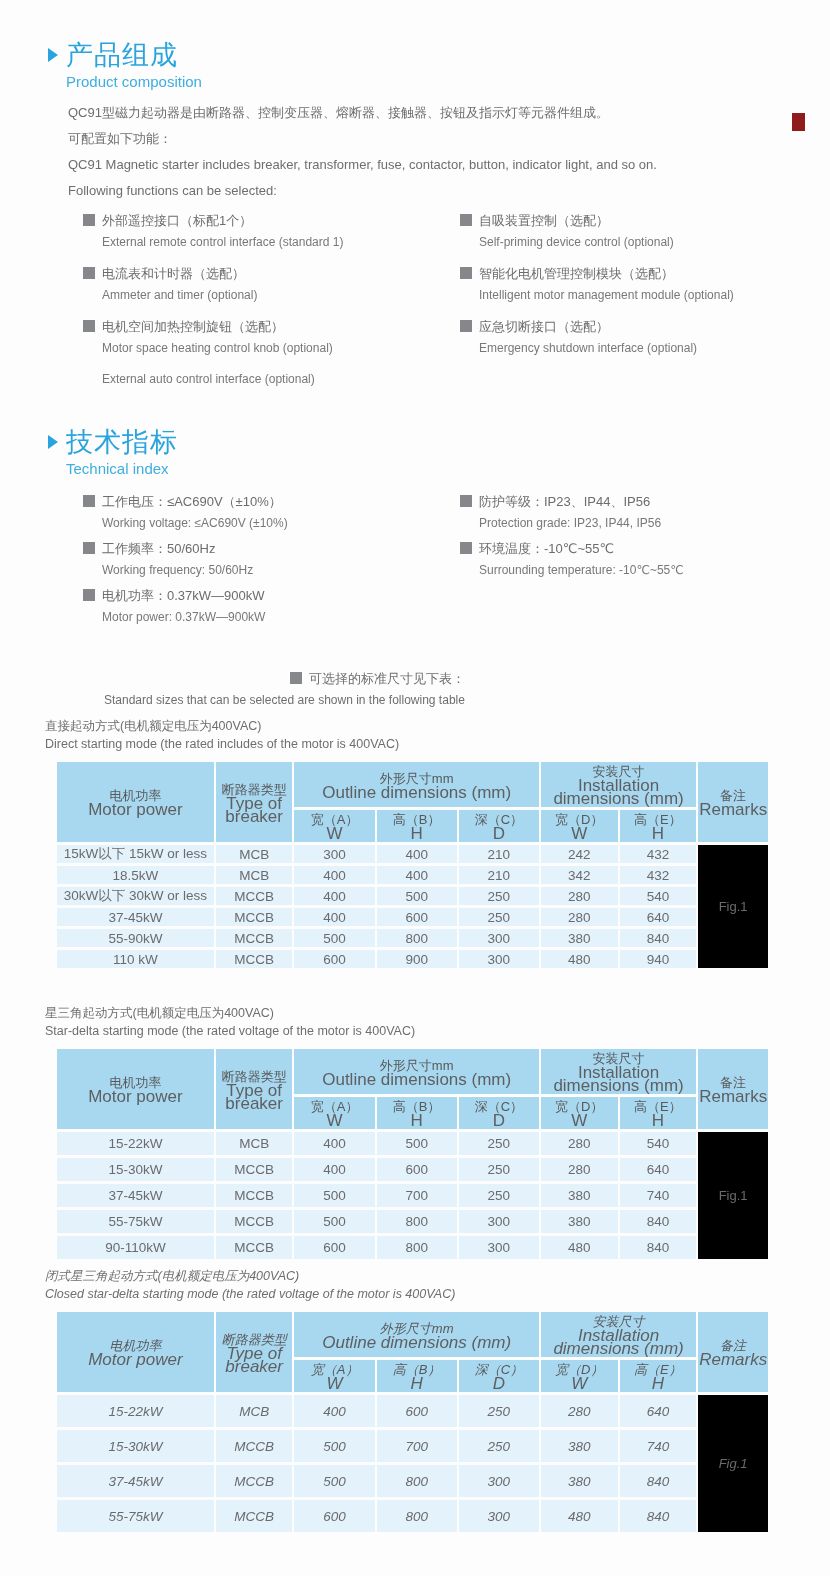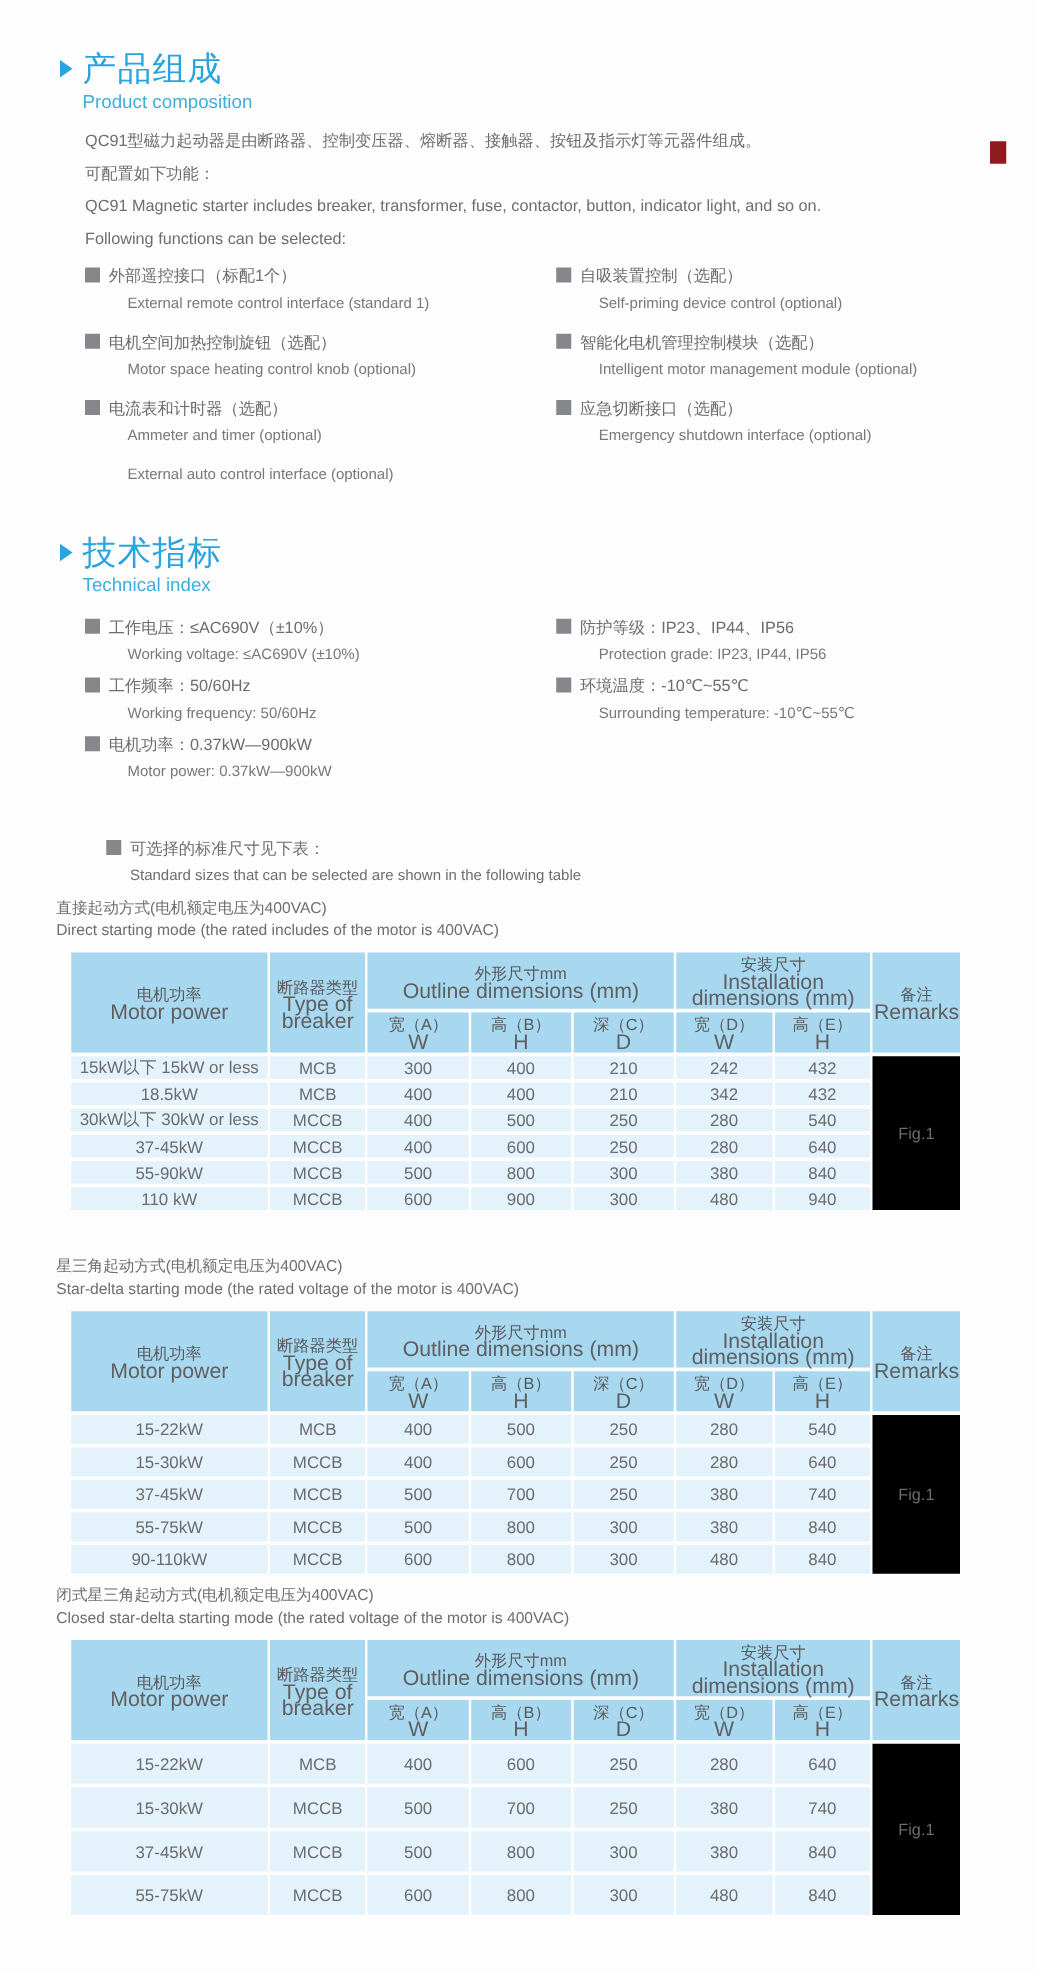--- a/index.html
+++ b/index.html
@@ -24,30 +24,30 @@
 
   
   .paras { margin:16px 0 0 20px; font-size:13px; }
   .paras p { margin:0 0 12px 0; line-height:14px; }
 
   
   .cols { display:flex; margin:12px 0 0 20px; }
   .col-l { width:377px; }
   .col-r { flex:1; }
   .item { margin-bottom:10px; }
-  .item .cn { font-size:13px; line-height:22px; color:#6b6c6e; }
+  .item .cn { font-size:13px; line-height:22px; color:#6b6c6e;margin-left:15px; }
   .item .en { font-size:12px; line-height:21px; margin-left:34px; color:#77787a; }
   .sq {
     display:inline-block; width:12px; height:12px;
     background:#85878a; margin-right:7px; vertical-align:-1px;
   }
   .spec .item { margin-bottom:4px; }
 
   
-  .intro .cn { font-size:13px; line-height:22px; }
+  .intro .cn { font-size:13px; line-height:22px;text-align:right; }
   .intro .en { font-size:12px; line-height:20px; margin-left:19px; }
 
   
   .tcap { font-size:12.5px; line-height:18px; color:#6d6e70; }
 
   
   table.dim {
     border-collapse:separate; border-spacing:2px 3px;
     margin:6px 0 0 10px; width:715px; table-layout:fixed;
   }
@@ -88,26 +88,26 @@
     <p>Following functions can be selected:</p>
   </div>
 
   <div class="cols">
     <div class="col-l">
       <div class="item">
         <div class="cn"><span class="sq"></span><span>外部遥控接口（标配1个）</span></div>
         <div class="en">External remote control interface (standard 1)</div>
       </div>
       <div class="item">
+        <div class="cn"><span class="sq"></span><span>电流表和计时器（选配）</span></div>
+        <div class="en">Ammeter and timer (optional)</div>
+      </div>
+      <div class="item">
         <div class="cn"><span class="sq"></span><span>电机空间加热控制旋钮（选配）</span></div>
         <div class="en">Motor space heating control knob (optional)</div>
-      </div>
-      <div class="item">
-        <div class="cn"><span class="sq"></span><span>电流表和计时器（选配）</span></div>
-        <div class="en">Ammeter and timer (optional)</div>
       </div>
       <div class="item">
         <div class="en">External auto control interface (optional)</div>
       </div>
     </div>
     <div class="col-r">
       <div class="item">
         <div class="cn"><span class="sq"></span><span>自吸装置控制（选配）</span></div>
         <div class="en">Self-priming device control (optional)</div>
       </div>
@@ -389,21 +389,21 @@
           <td>600</td>
           <td>800</td>
           <td>300</td>
           <td>480</td>
           <td>840</td>
         </tr>
       </tbody>
   </table>
 </div>
 
-<div class="abs" style="left:45px; top:1267px; width:740px;">
+<div class="abs" style="left:45px; top:1267px; width:740px;font-style:italic;">
   <div class="tcap">闭式星三角起动方式(电机额定电压为400VAC)</div>
   <div class="tcap">Closed star-delta starting mode (the rated voltage of the motor is 400VAC)</div>
   <table class="dim t-tall">
     <colgroup>
       <col style="width:22.5%">
         <col style="width:11%">
         <col style="width:11.5%">
         <col style="width:11.5%">
       <col style="width:11.5%">
         <col style="width:11%">

